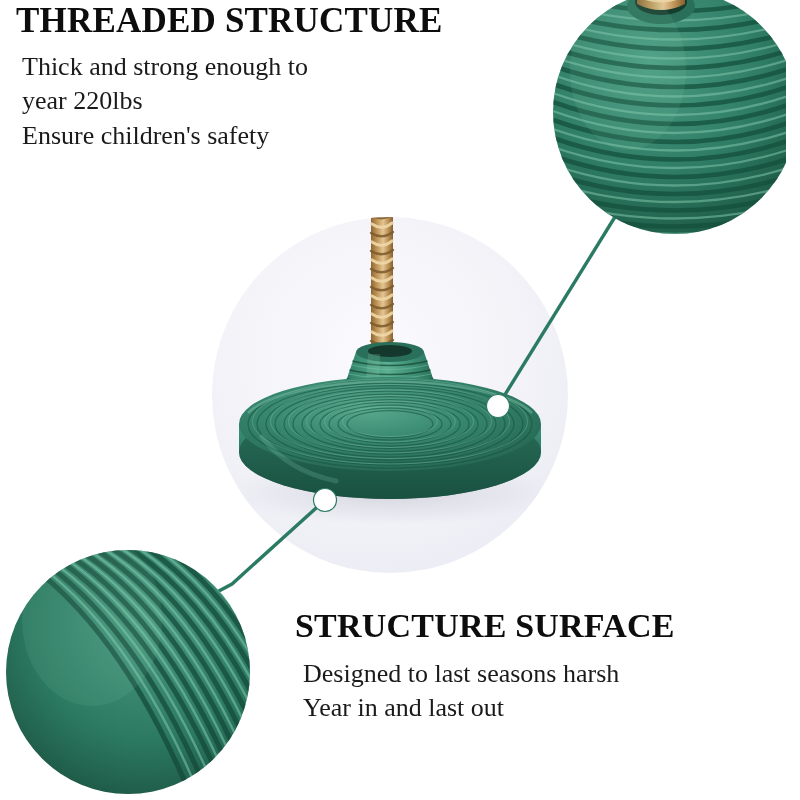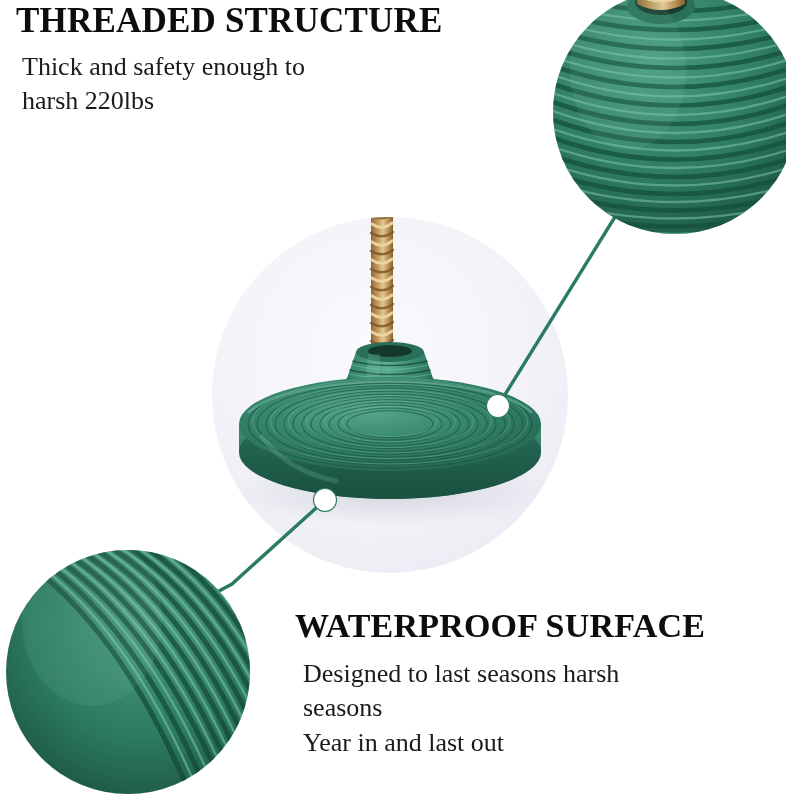--- a/index.html
+++ b/index.html
@@ -334,27 +334,27 @@
         <ellipse cx="92" cy="620" rx="70" ry="86" fill="#93d8bd" opacity="0.10"></ellipse>
 
         <path d="M128 794 a122 122 0 0 0 122 -122 l0 122 z" fill="#0f3a2c" opacity="0.18"></path>
       </g>
     </g>
   </svg>
 
   <div class="feature-block" id="feature-top">
     <h2 class="feature-heading">THREADED STRUCTURE</h2>
     <ul class="feature-lines">
-      <li class="feature-line">Thick and safety enough to</li>
-      <li class="feature-line">harsh 220lbs</li>
+      <li class="feature-line">Thick and strong enough to</li>
+      <li class="feature-line">year 220lbs</li>
+      <li class="feature-line">Ensure children's safety</li>
     </ul>
   </div>
 
   <div class="feature-block" id="feature-bottom">
-    <h2 class="feature-heading">WATERPROOF SURFACE</h2>
+    <h2 class="feature-heading">STRUCTURE SURFACE</h2>
     <ul class="feature-lines">
       <li class="feature-line">Designed to last seasons harsh</li>
-      <li class="feature-line">seasons</li>
       <li class="feature-line">Year in and last out</li>
     </ul>
   </div>
 
 </div>
 
 </body></html>

